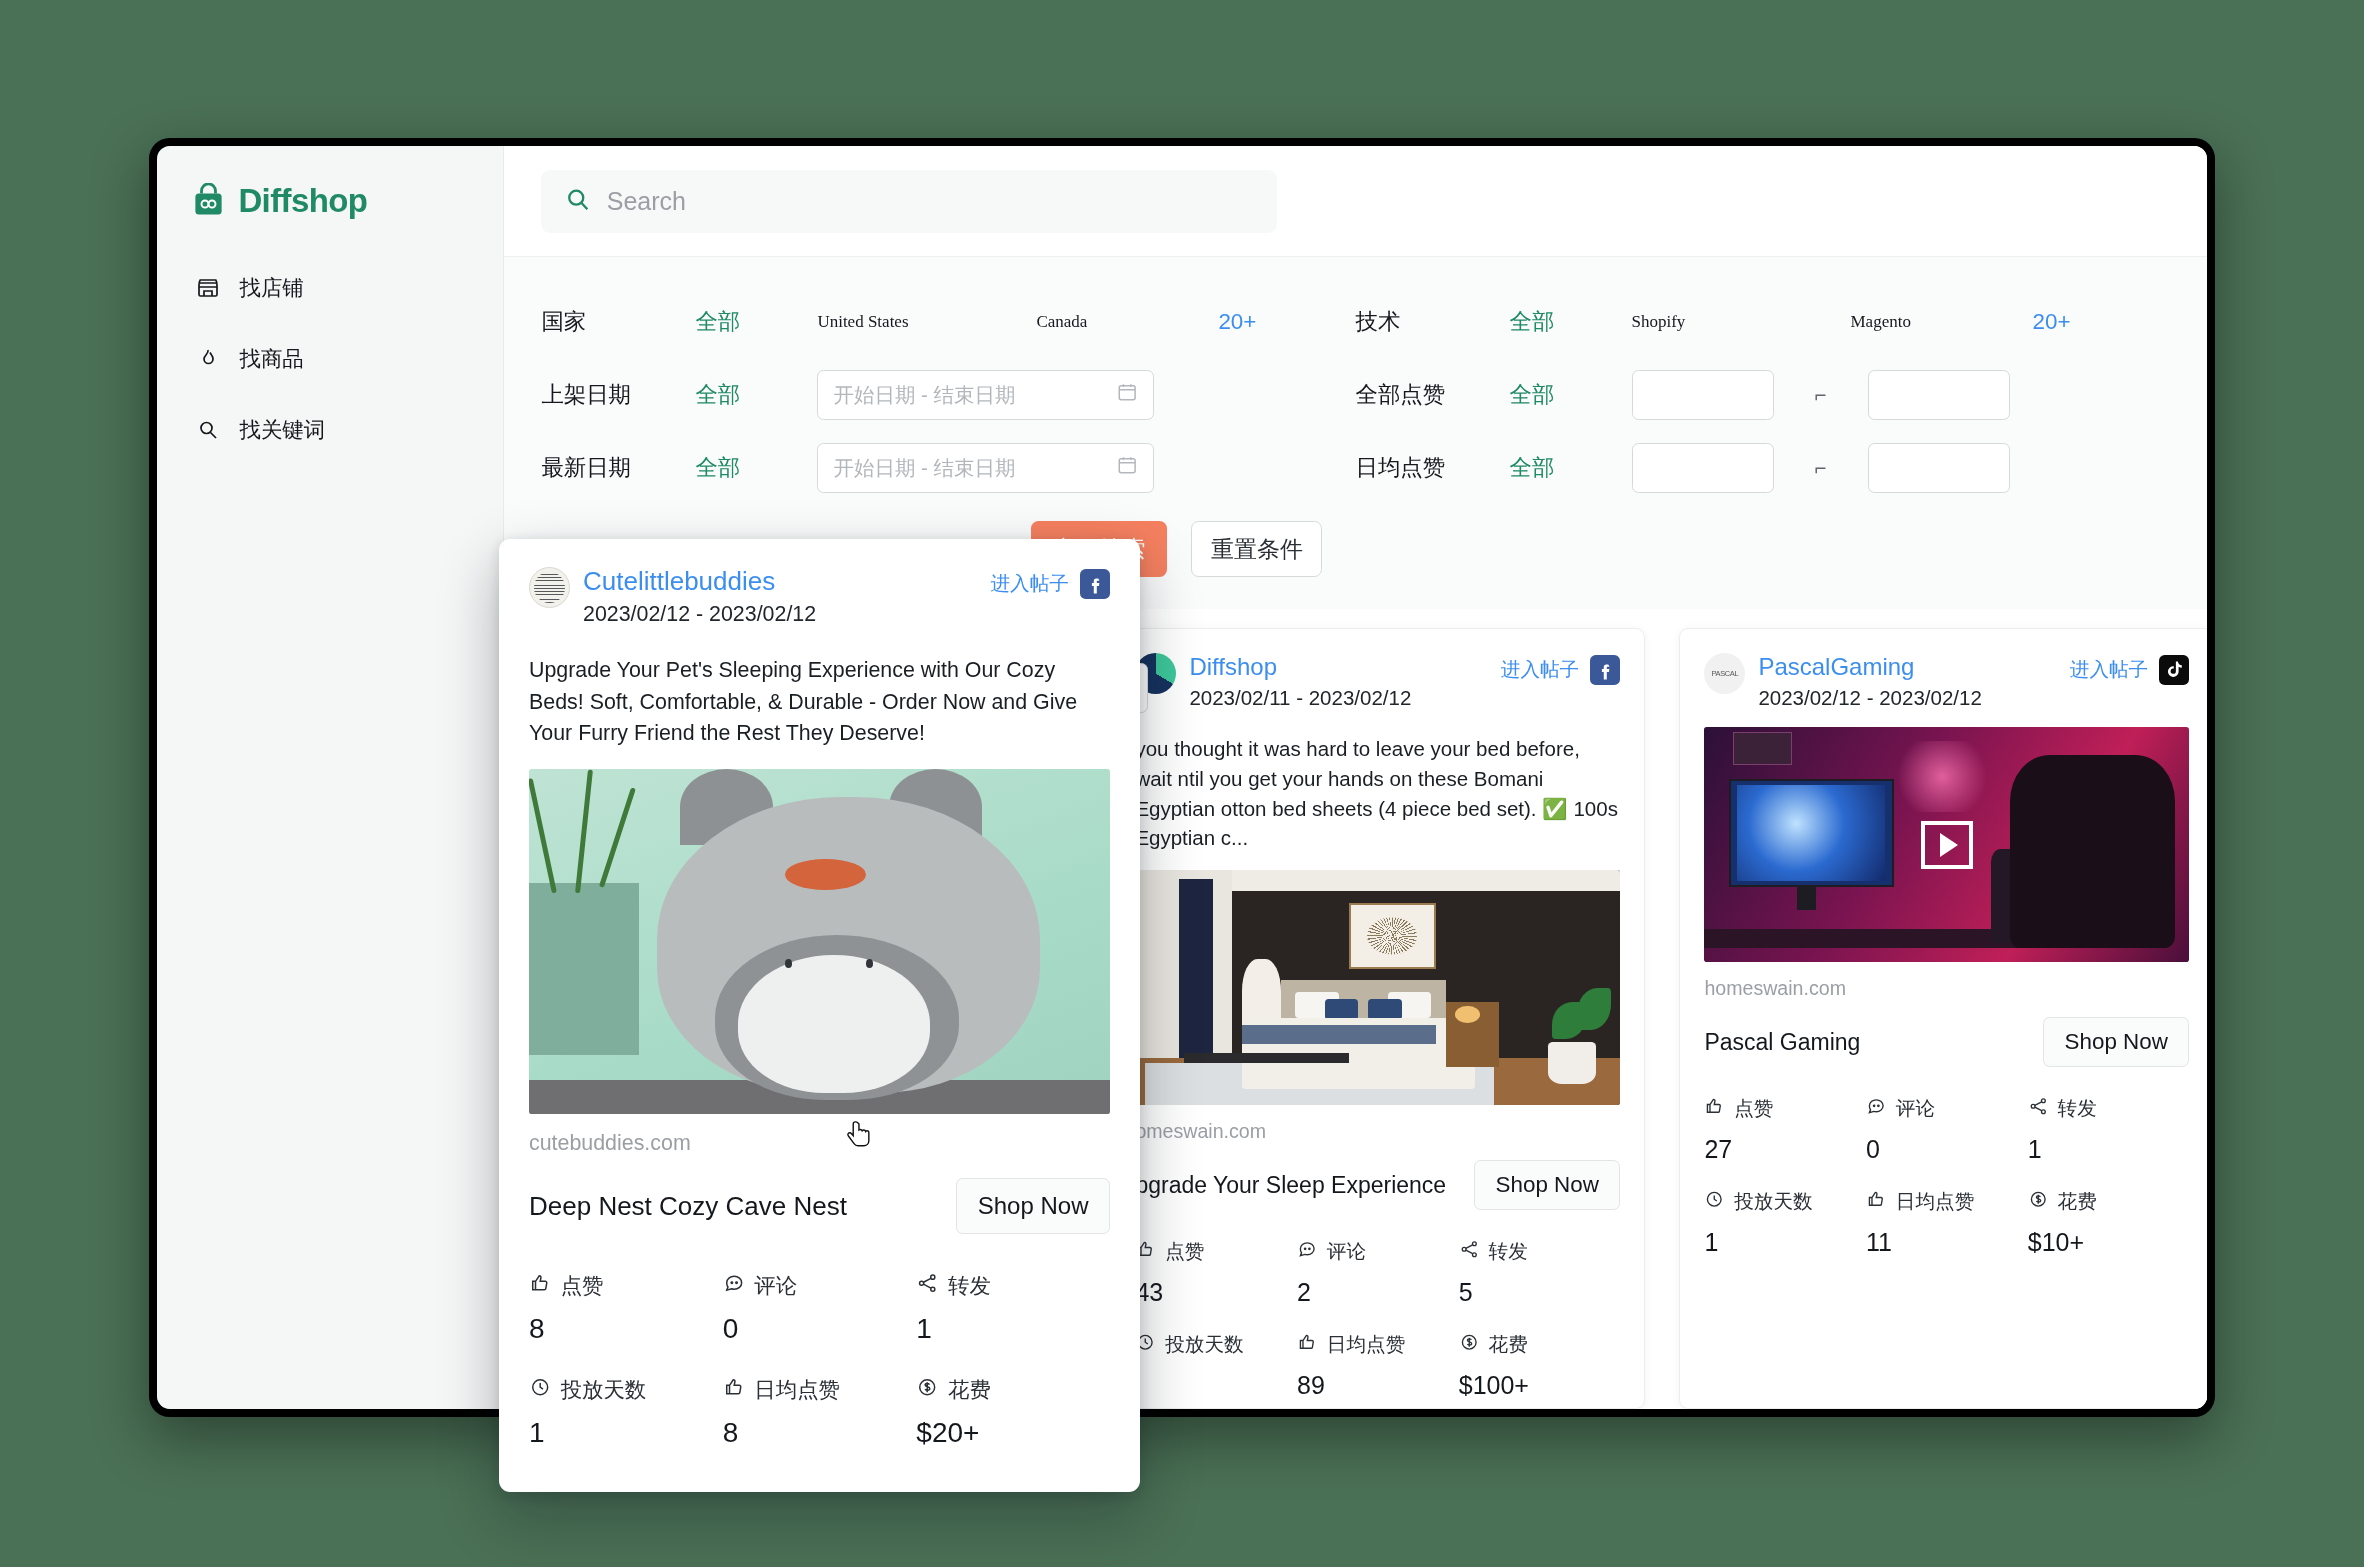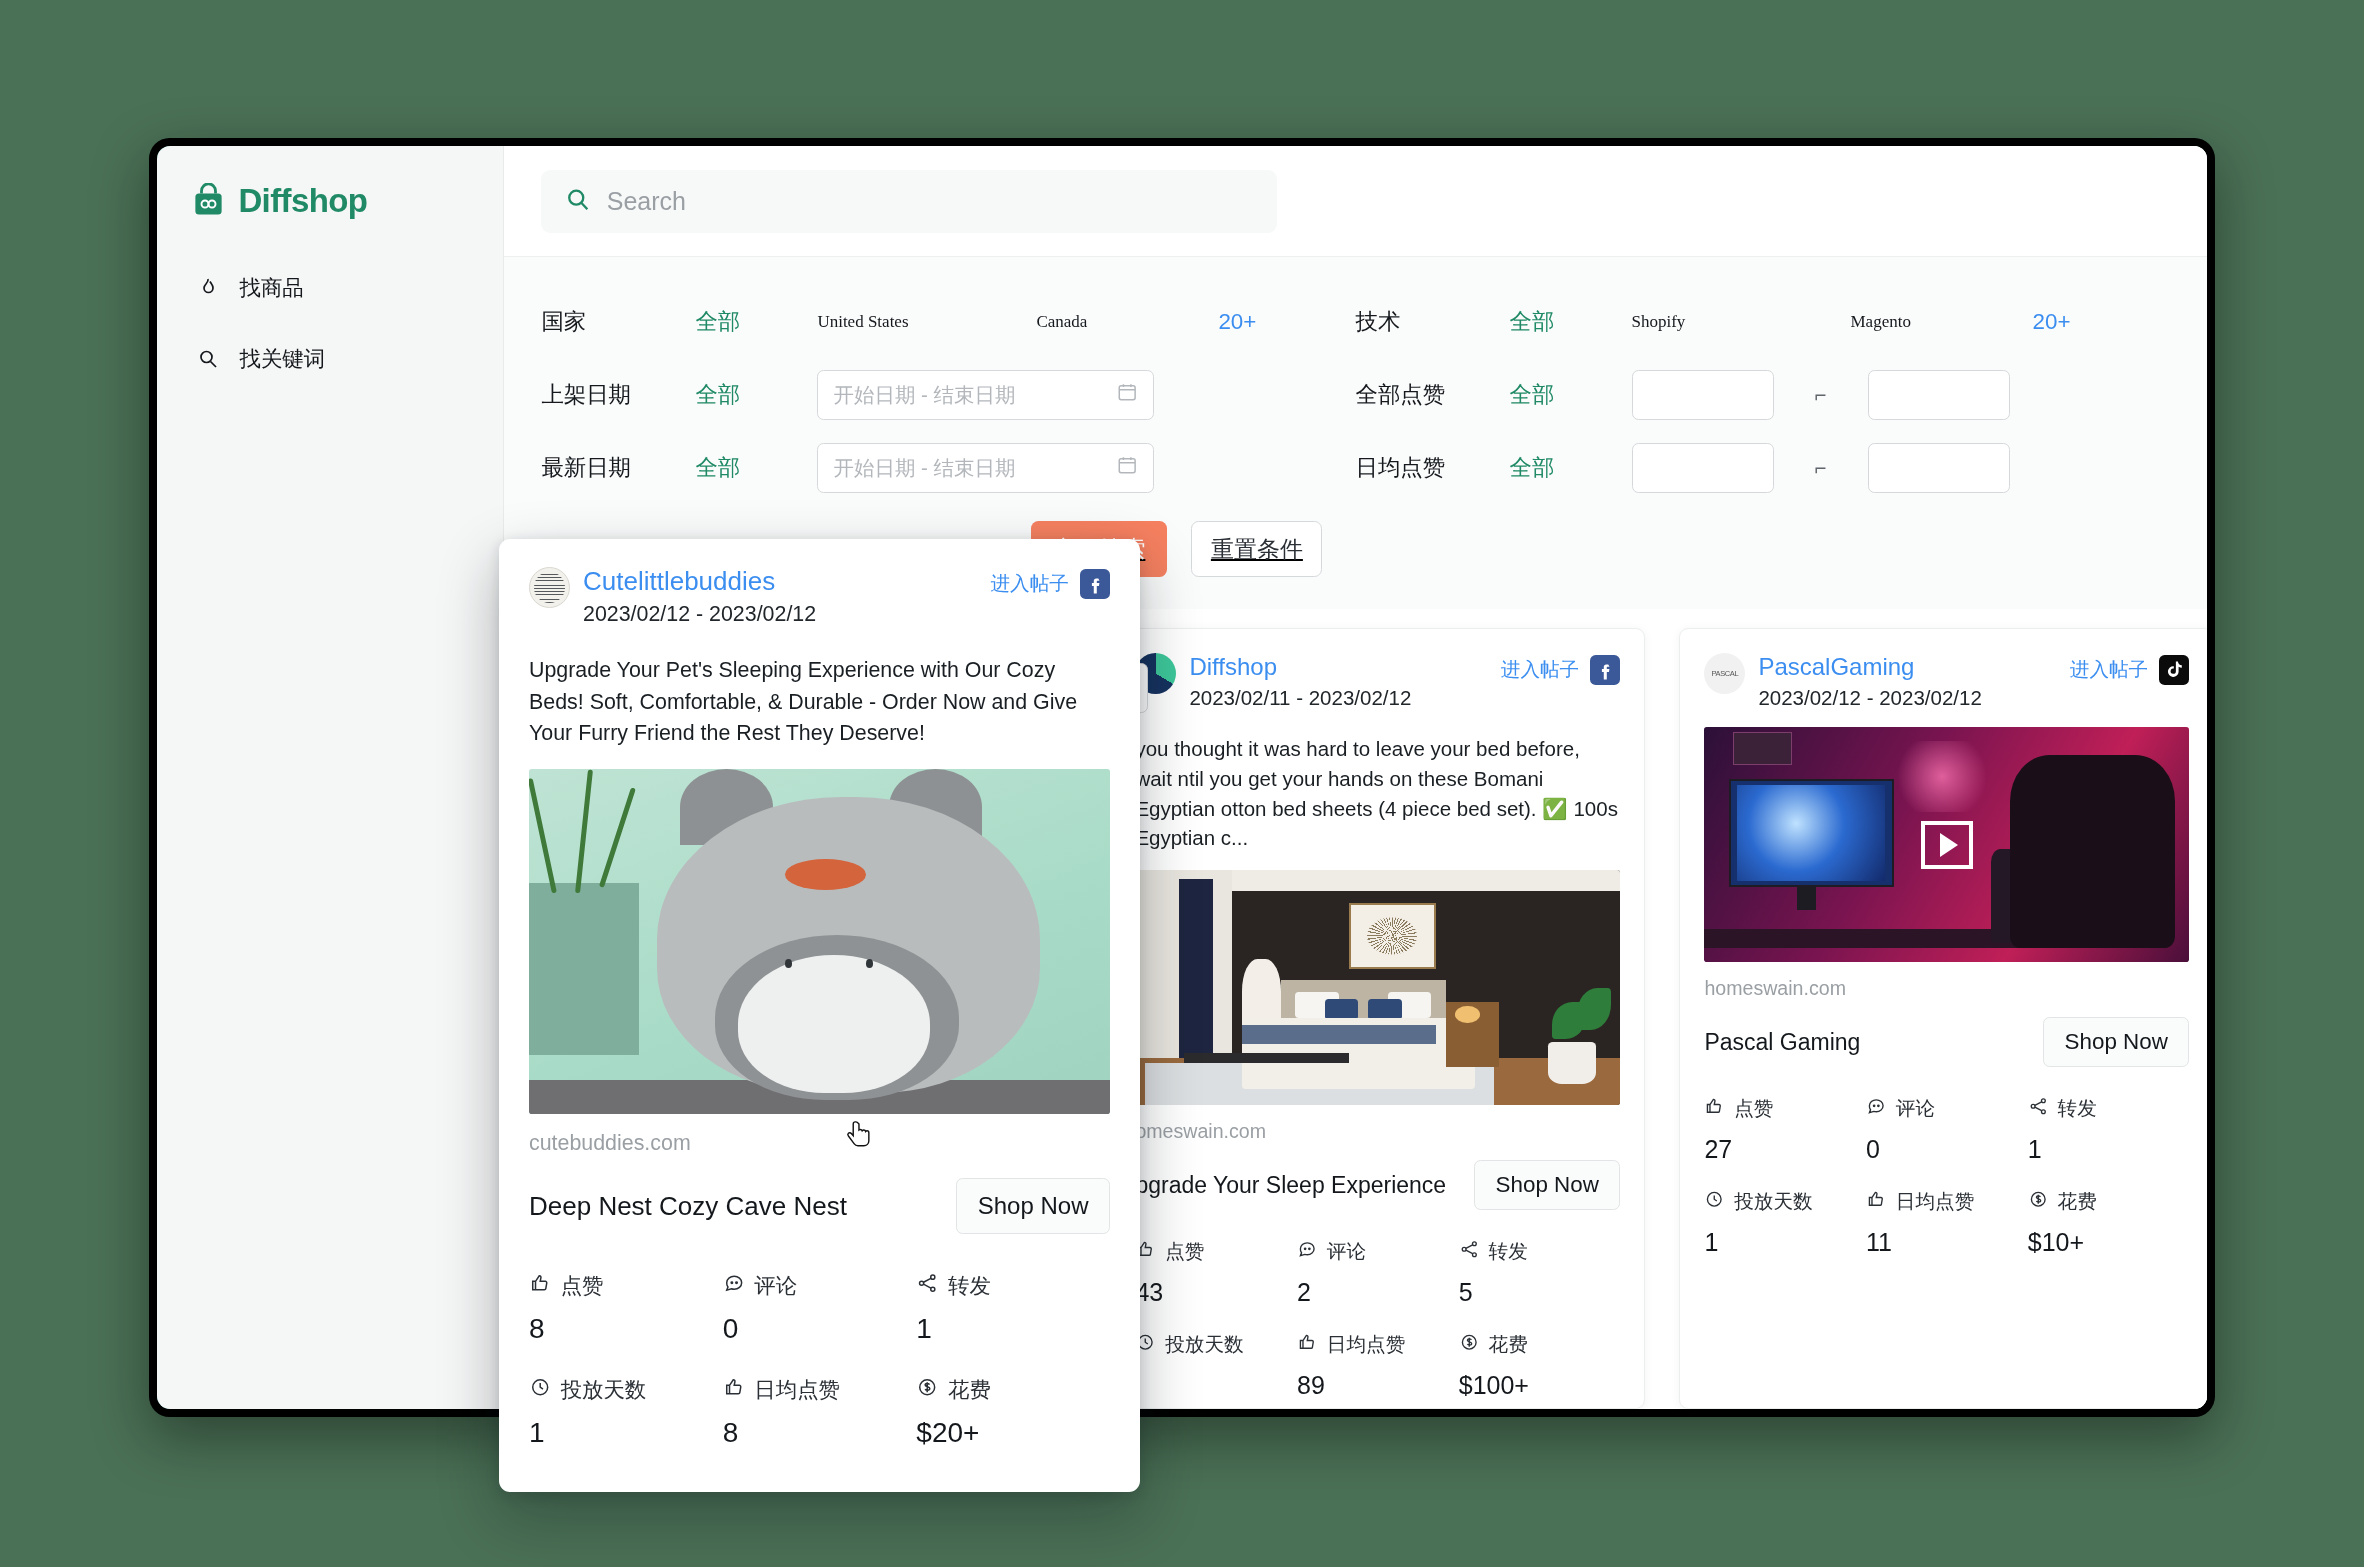--- a/index.html
+++ b/index.html
@@ -74,21 +74,21 @@
   .fmore { font-size: 22.4px; color: #3b8ef0; }
   .datefield {
     width: 337px; height: 50px;
     border: 0.9px solid #d6d9db; border-radius: 6.5px;
     display: flex; align-items: center; justify-content: space-between;
     padding: 0 15px; background: #fff;
   }
   .datefield span { color: #b3b7bb; font-size: 20.5px; }
   .numfield { width: 142px; height: 50px; border: 0.9px solid #d6d9db; border-radius: 6.5px; background: #fff; }
   .arrow { width: 56px; text-align: center; color: #60666c; font-size: 20.5px; }
-  .factions { display: flex; align-items: center; gap: 24px; padding: 17px 0 32px 0; justify-content: flex-start; text-decoration: underline; }
+  .factions { display: flex; align-items: center; gap: 24px; padding: 17px 0 32px 0; justify-content: flex-start; }
   .spacer-left { width: 466px; flex: 0 0 466px; }
   .btn-search {
     background: #f58060; color: #fff; border: none;
     width: 136px; height: 56px; border-radius: 7.5px;
     font-size: 23px; font-family: inherit; cursor: pointer;
   }
   .btn-reset {
     background: #fff; color: #2b3036; border: 0.9px solid #d6d9db;
     width: 131px; height: 56px; border-radius: 7.5px;
     font-size: 23px; font-family: inherit; cursor: pointer;
@@ -219,20 +219,30 @@
               <path d="M12 12 V9 a8 8 0 0 1 16 0 v3" fill="none" stroke="#1f8a65" stroke-width="3.2"></path>
               <rect x="5" y="12" width="30" height="24" rx="4" fill="#1f8a65"></rect>
               <circle cx="16" cy="24" r="4" fill="none" stroke="#fff" stroke-width="2.2"></circle>
               <circle cx="24" cy="24" r="4" fill="none" stroke="#fff" stroke-width="2.2"></circle>
             </svg>
           </span>
           <span class="brand-name">Diffshop</span>
         </div>
 
         <nav class="nav">
+          <div class="nav-item">
+            <span class="nav-ico">
+              <svg viewBox="0 0 24 24" width="24" height="24" fill="none" stroke="#14181c" stroke-width="1.7">
+                <path d="M3 7l1.2-3h15.6L21 7"></path>
+                  <rect x="3" y="7" width="18" height="13" rx="1.5"></rect>
+                <path d="M3 11h18M8 20v-5h8v5"></path>
+              </svg>
+            </span>
+            <span>找店铺</span>
+          </div>
 
           <div class="nav-item">
             <span class="nav-ico">
               <svg viewBox="0 0 24 24" width="24" height="24" fill="none" stroke="#14181c" stroke-width="1.7">
                 <path d="M12 3c1 4-4 5-4 9a4.5 4.5 0 0 0 9 0c0-3-2-4.5-3-6.5"></path>
               </svg>
             </span>
             <span>找商品</span>
           </div>
 

